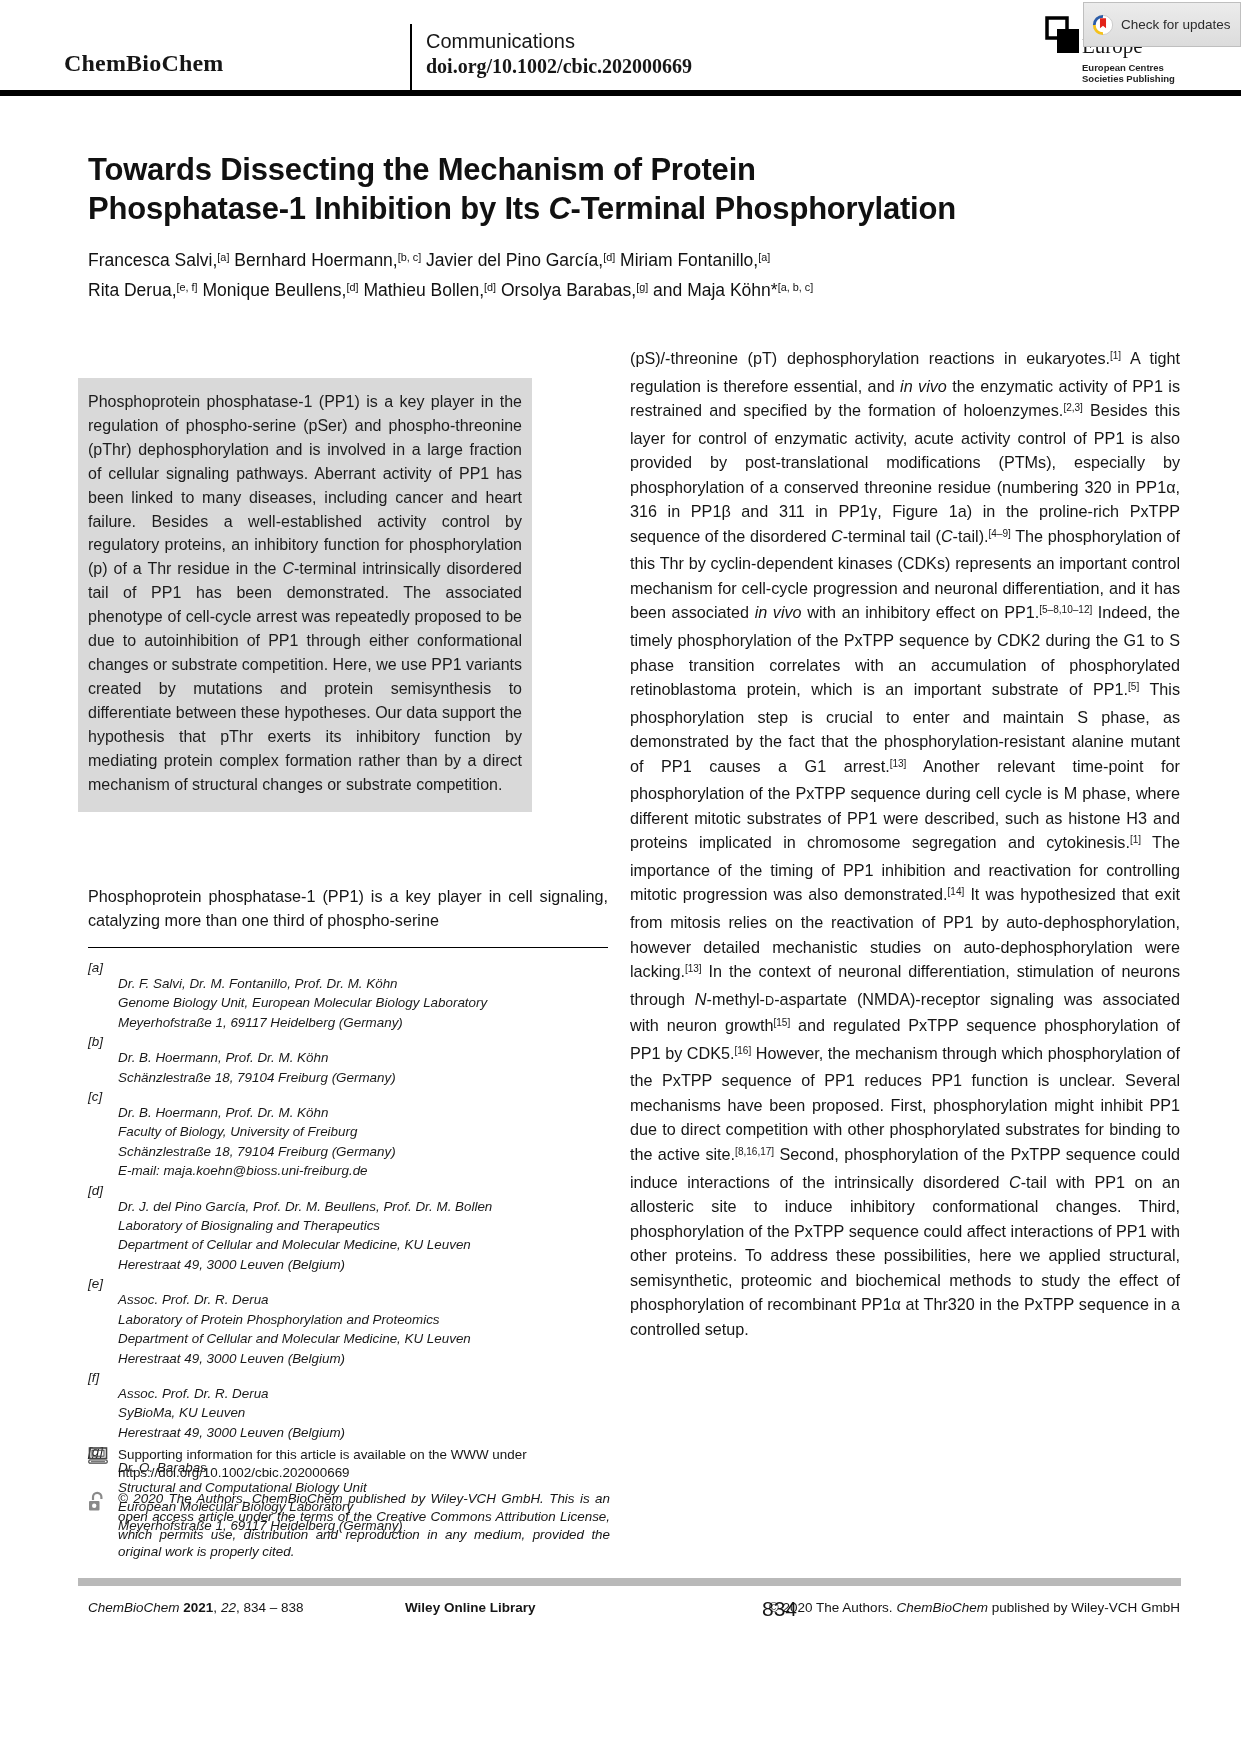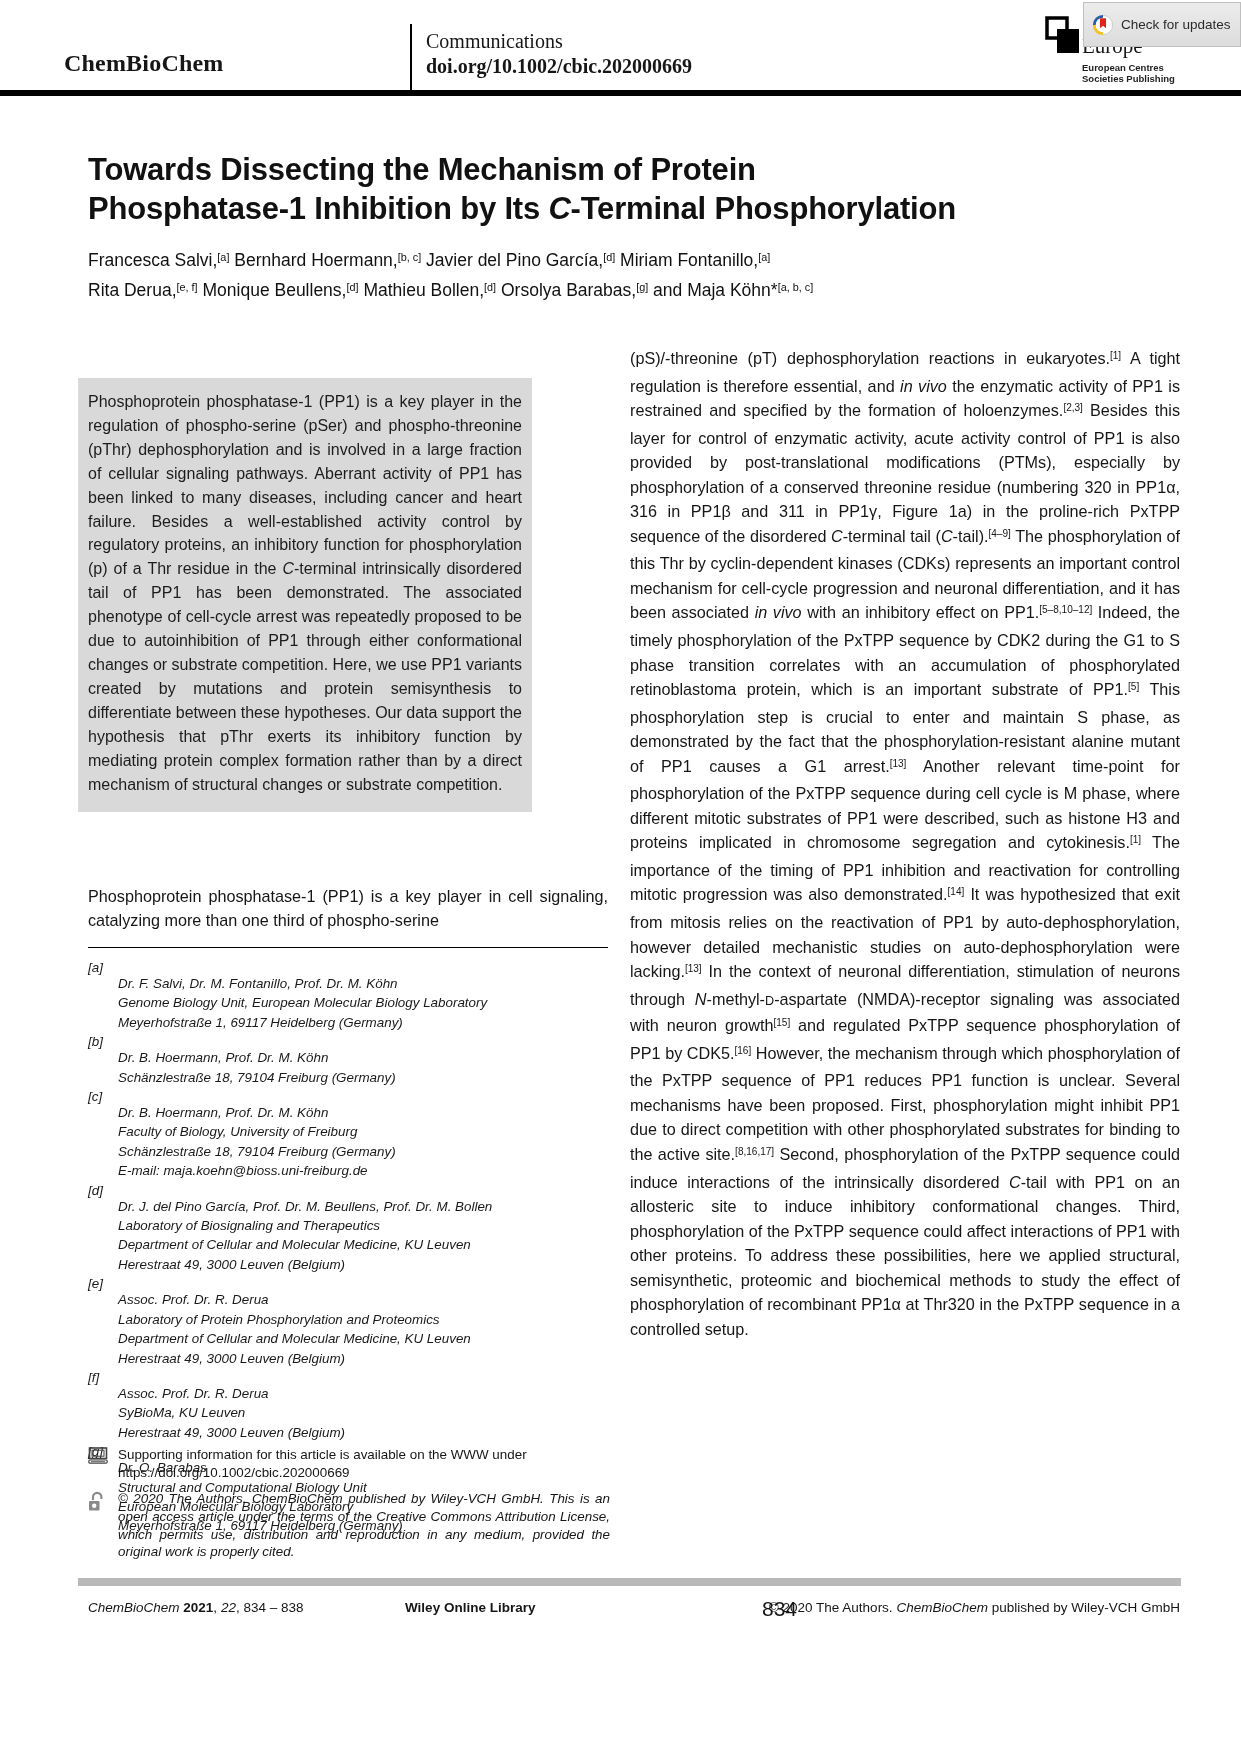--- a/index.html
+++ b/index.html
@@ -3,21 +3,21 @@
 <meta charset="utf-8">
 <style>
   html,body{margin:0;padding:0;background:#888;}
   .page{position:relative;width:1241px;height:1754px;background:#ffffff;margin:0 auto;
         font-family:"Liberation Sans", sans-serif;color:#161616;overflow:hidden;}
 
   
   .journal-name{position:absolute;left:64px;top:50px;font-family:"Liberation Serif",serif;
                 font-weight:700;font-size:24px;letter-spacing:0.2px;}
   .header-divider{position:absolute;left:410px;top:24px;width:2px;height:66px;background:#000;}
-  .header-section{position:absolute;left:426px;top:30px;font-family:Liberation Serif, serif;font-size:20px;}
+  .header-section{position:absolute;left:426px;top:30px;font-family:Liberation Sans, sans-serif;font-size:20px;}
   .header-doi{position:absolute;left:426px;top:55px;font-family:"Liberation Serif",serif;font-size:20px;font-weight:700;}
   .header-rule{position:absolute;left:0;top:90px;width:1241px;height:6px;background:#000;}
 
   .ce-logo-squares{position:absolute;left:1045px;top:16px;}
   .ce-chem{position:absolute;left:1082px;top:14px;font-family:"Liberation Serif",serif;
            font-weight:700;font-size:20px;z-index:1;}
   .ce-europe{position:absolute;left:1082px;top:34px;font-family:"Liberation Serif",serif;
              font-weight:400;font-size:21px;z-index:1;}
   .ce-sub1{position:absolute;left:1082px;top:62px;font-size:9.5px;font-weight:700;color:#222;}
   .ce-sub2{position:absolute;left:1082px;top:73px;font-size:9.5px;font-weight:700;color:#222;}

